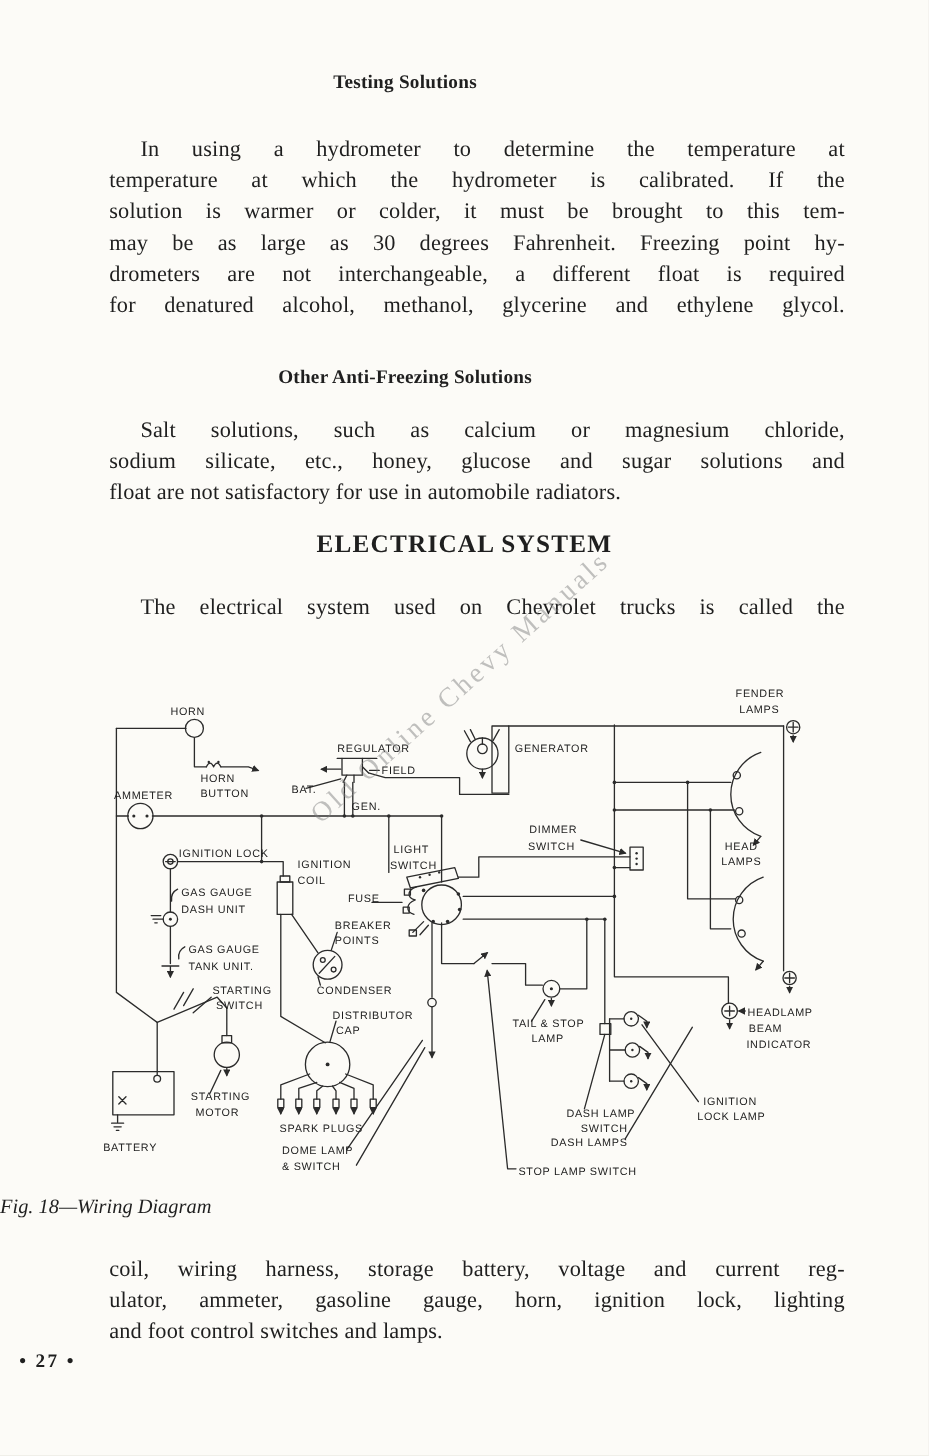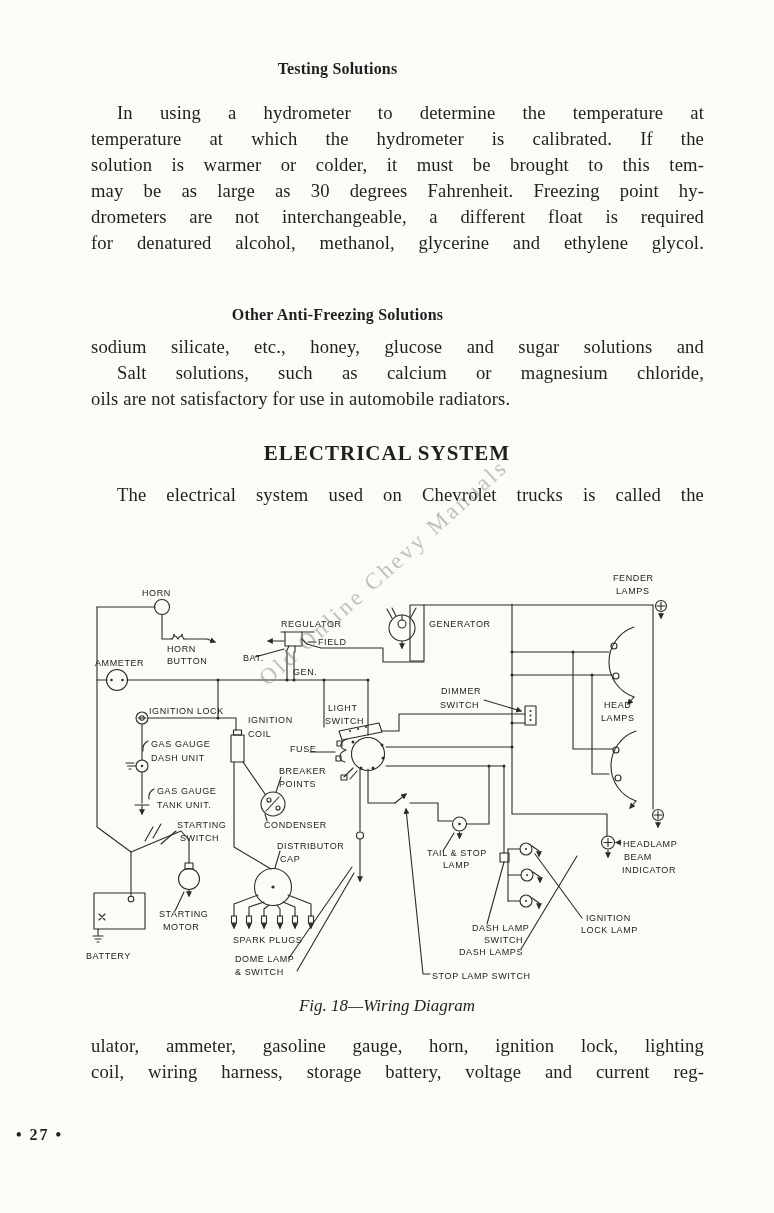--- a/index.html
+++ b/index.html
@@ -9,30 +9,30 @@
     font-family:"Liberation Serif", serif;color:#1f1f1f;
   }
   .h-small{
     position:absolute;left:0;width:675px;text-align:center;
     font-weight:bold;font-size:16px;letter-spacing:.2px;
   }
   .h-large{
     position:absolute;left:0;width:774px;text-align:center;
     font-weight:bold;font-size:21px;letter-spacing:1px;
   }
-  .para{position:absolute;left:91px;width:613px;}
+  .para{position:absolute;left:91px;width:613px;margin-top:12px;}
   .pl{
     font-size:18.6px;line-height:25.9px;
     text-align:justify;text-align-last:justify;
     letter-spacing:.15px;white-space:normal;
   }
   .pl.ind{text-indent:26px;}
   .pl.short{text-align-last:left;}
   .caption{
-    position:absolute;left:0;width:774px;text-align:center;
+    position:absolute;left:0;width:774px;text-align:left;
     font-style:italic;font-size:17px;
   }
   .page-num{
     position:absolute;left:16px;width:774px;text-align:left;
     font-weight:bold;font-size:16px;letter-spacing:2px;
   }
   .watermark{
     position:absolute;left:254px;top:672px;
     transform:rotate(-42deg);transform-origin:0 0;
     font-family:"Liberation Serif", serif;
@@ -59,23 +59,23 @@
     <div class="pl">temperature at which the hydrometer is calibrated. If the</div>
     <div class="pl">solution is warmer or colder, it must be brought to this tem-</div>
     <div class="pl">may be as large as 30 degrees Fahrenheit. Freezing point hy-</div>
     <div class="pl">drometers are not interchangeable, a different float is required</div>
     <div class="pl">for denatured alcohol, methanol, glycerine and ethylene glycol.</div>
   </div>
 
   <div class="h-small" style="top:306px">Other Anti-Freezing Solutions</div>
 
   <div class="para" style="top:334px">
+    <div class="pl ind">Salt solutions, such as calcium or magnesium chloride,</div>
     <div class="pl">sodium silicate, etc., honey, glucose and sugar solutions and</div>
-    <div class="pl ind">Salt solutions, such as calcium or magnesium chloride,</div>
-    <div class="pl short">oils are not satisfactory for use in automobile radiators.</div>
+    <div class="pl short">float are not satisfactory for use in automobile radiators.</div>
   </div>
 
   <div class="h-large" style="top:441px">ELECTRICAL SYSTEM</div>
 
   <div class="para" style="top:482px">
     <div class="pl ind">The electrical system used on Chevrolet trucks is called the</div>
   </div>
 
   <svg class="figure-svg" width="620" height="430" viewBox="0 0 620 430">
     <defs>
@@ -371,19 +371,20 @@
     </g>
     <text x="150" y="397">DOME LAMP</text>
     <text x="150" y="410">&amp; SWITCH</text>
   </svg>
 
   <div class="watermark">Old Online Chevy Manuals</div>
 
   <div class="caption" style="top:996px">Fig. 18—Wiring Diagram</div>
 
   <div class="para" style="top:1033px">
+    <div class="pl">coil, wiring harness, storage battery, voltage and current reg-</div>
     <div class="pl">ulator, ammeter, gasoline gauge, horn, ignition lock, lighting</div>
-    <div class="pl">coil, wiring harness, storage battery, voltage and current reg-</div>
+    <div class="pl short">and foot control switches and lamps.</div>
   </div>
 
   <div class="page-num" style="top:1126px">• 27 •</div>
 
 </div>
 
 </body></html>

